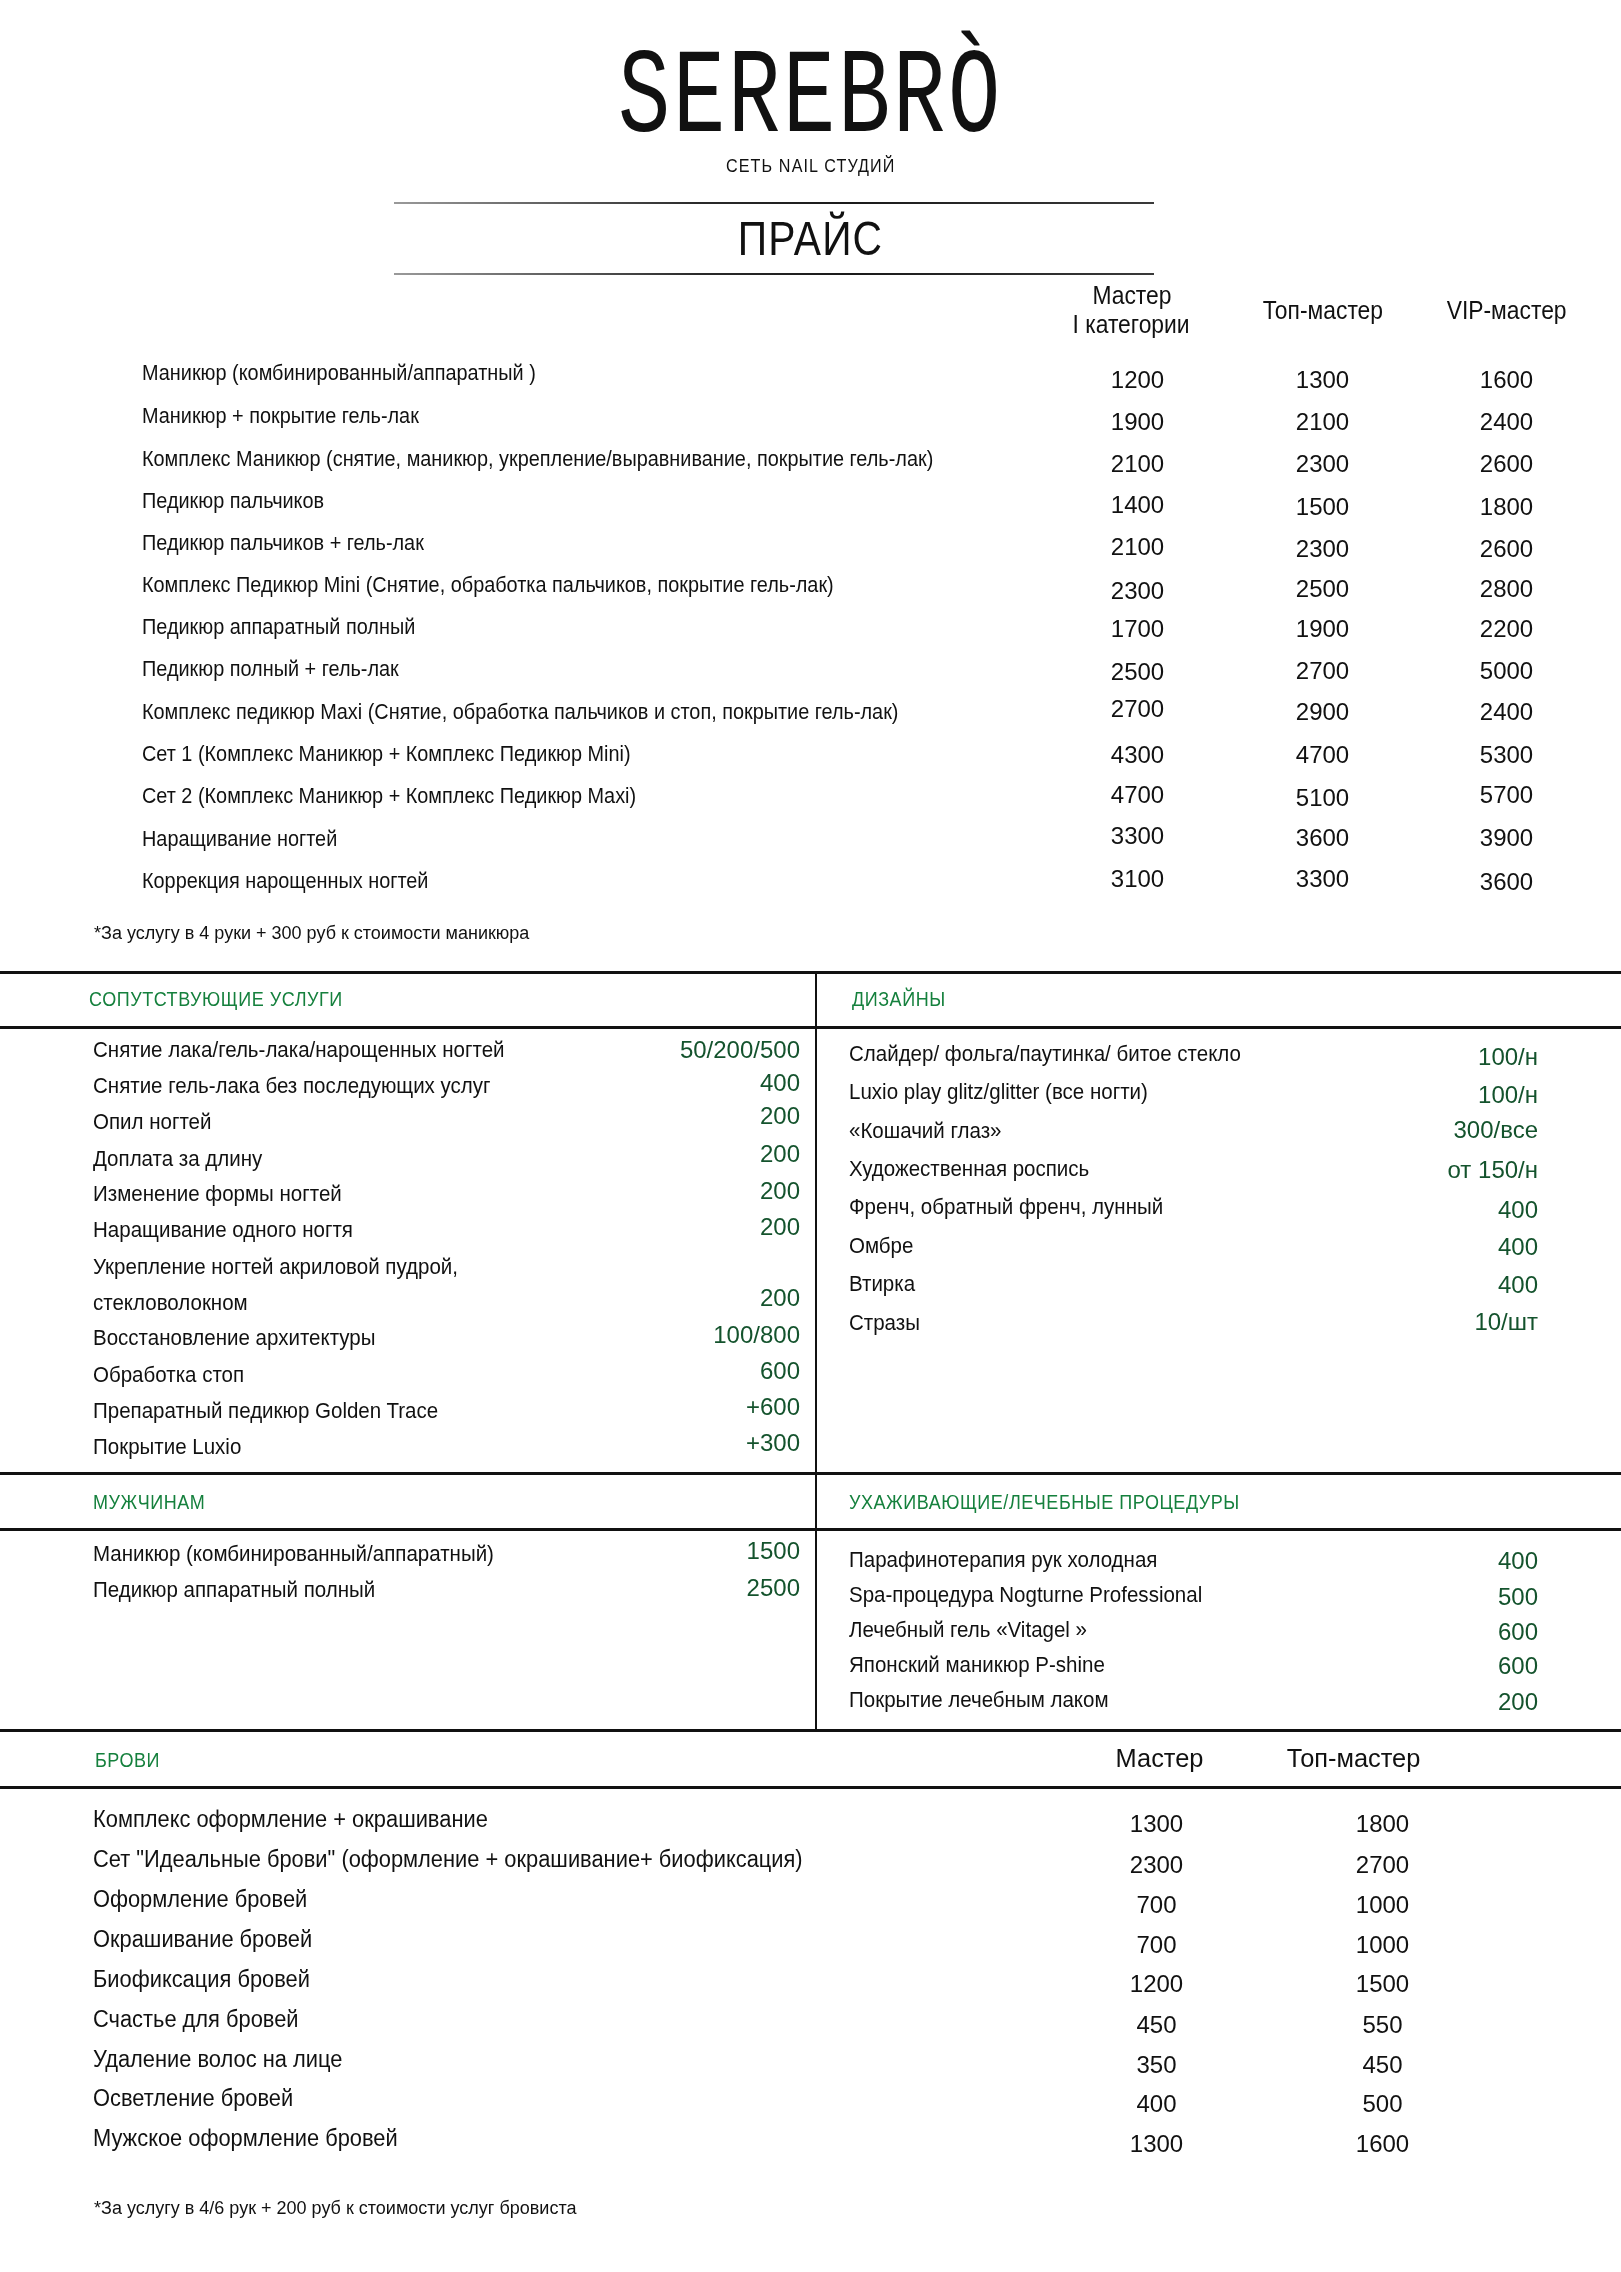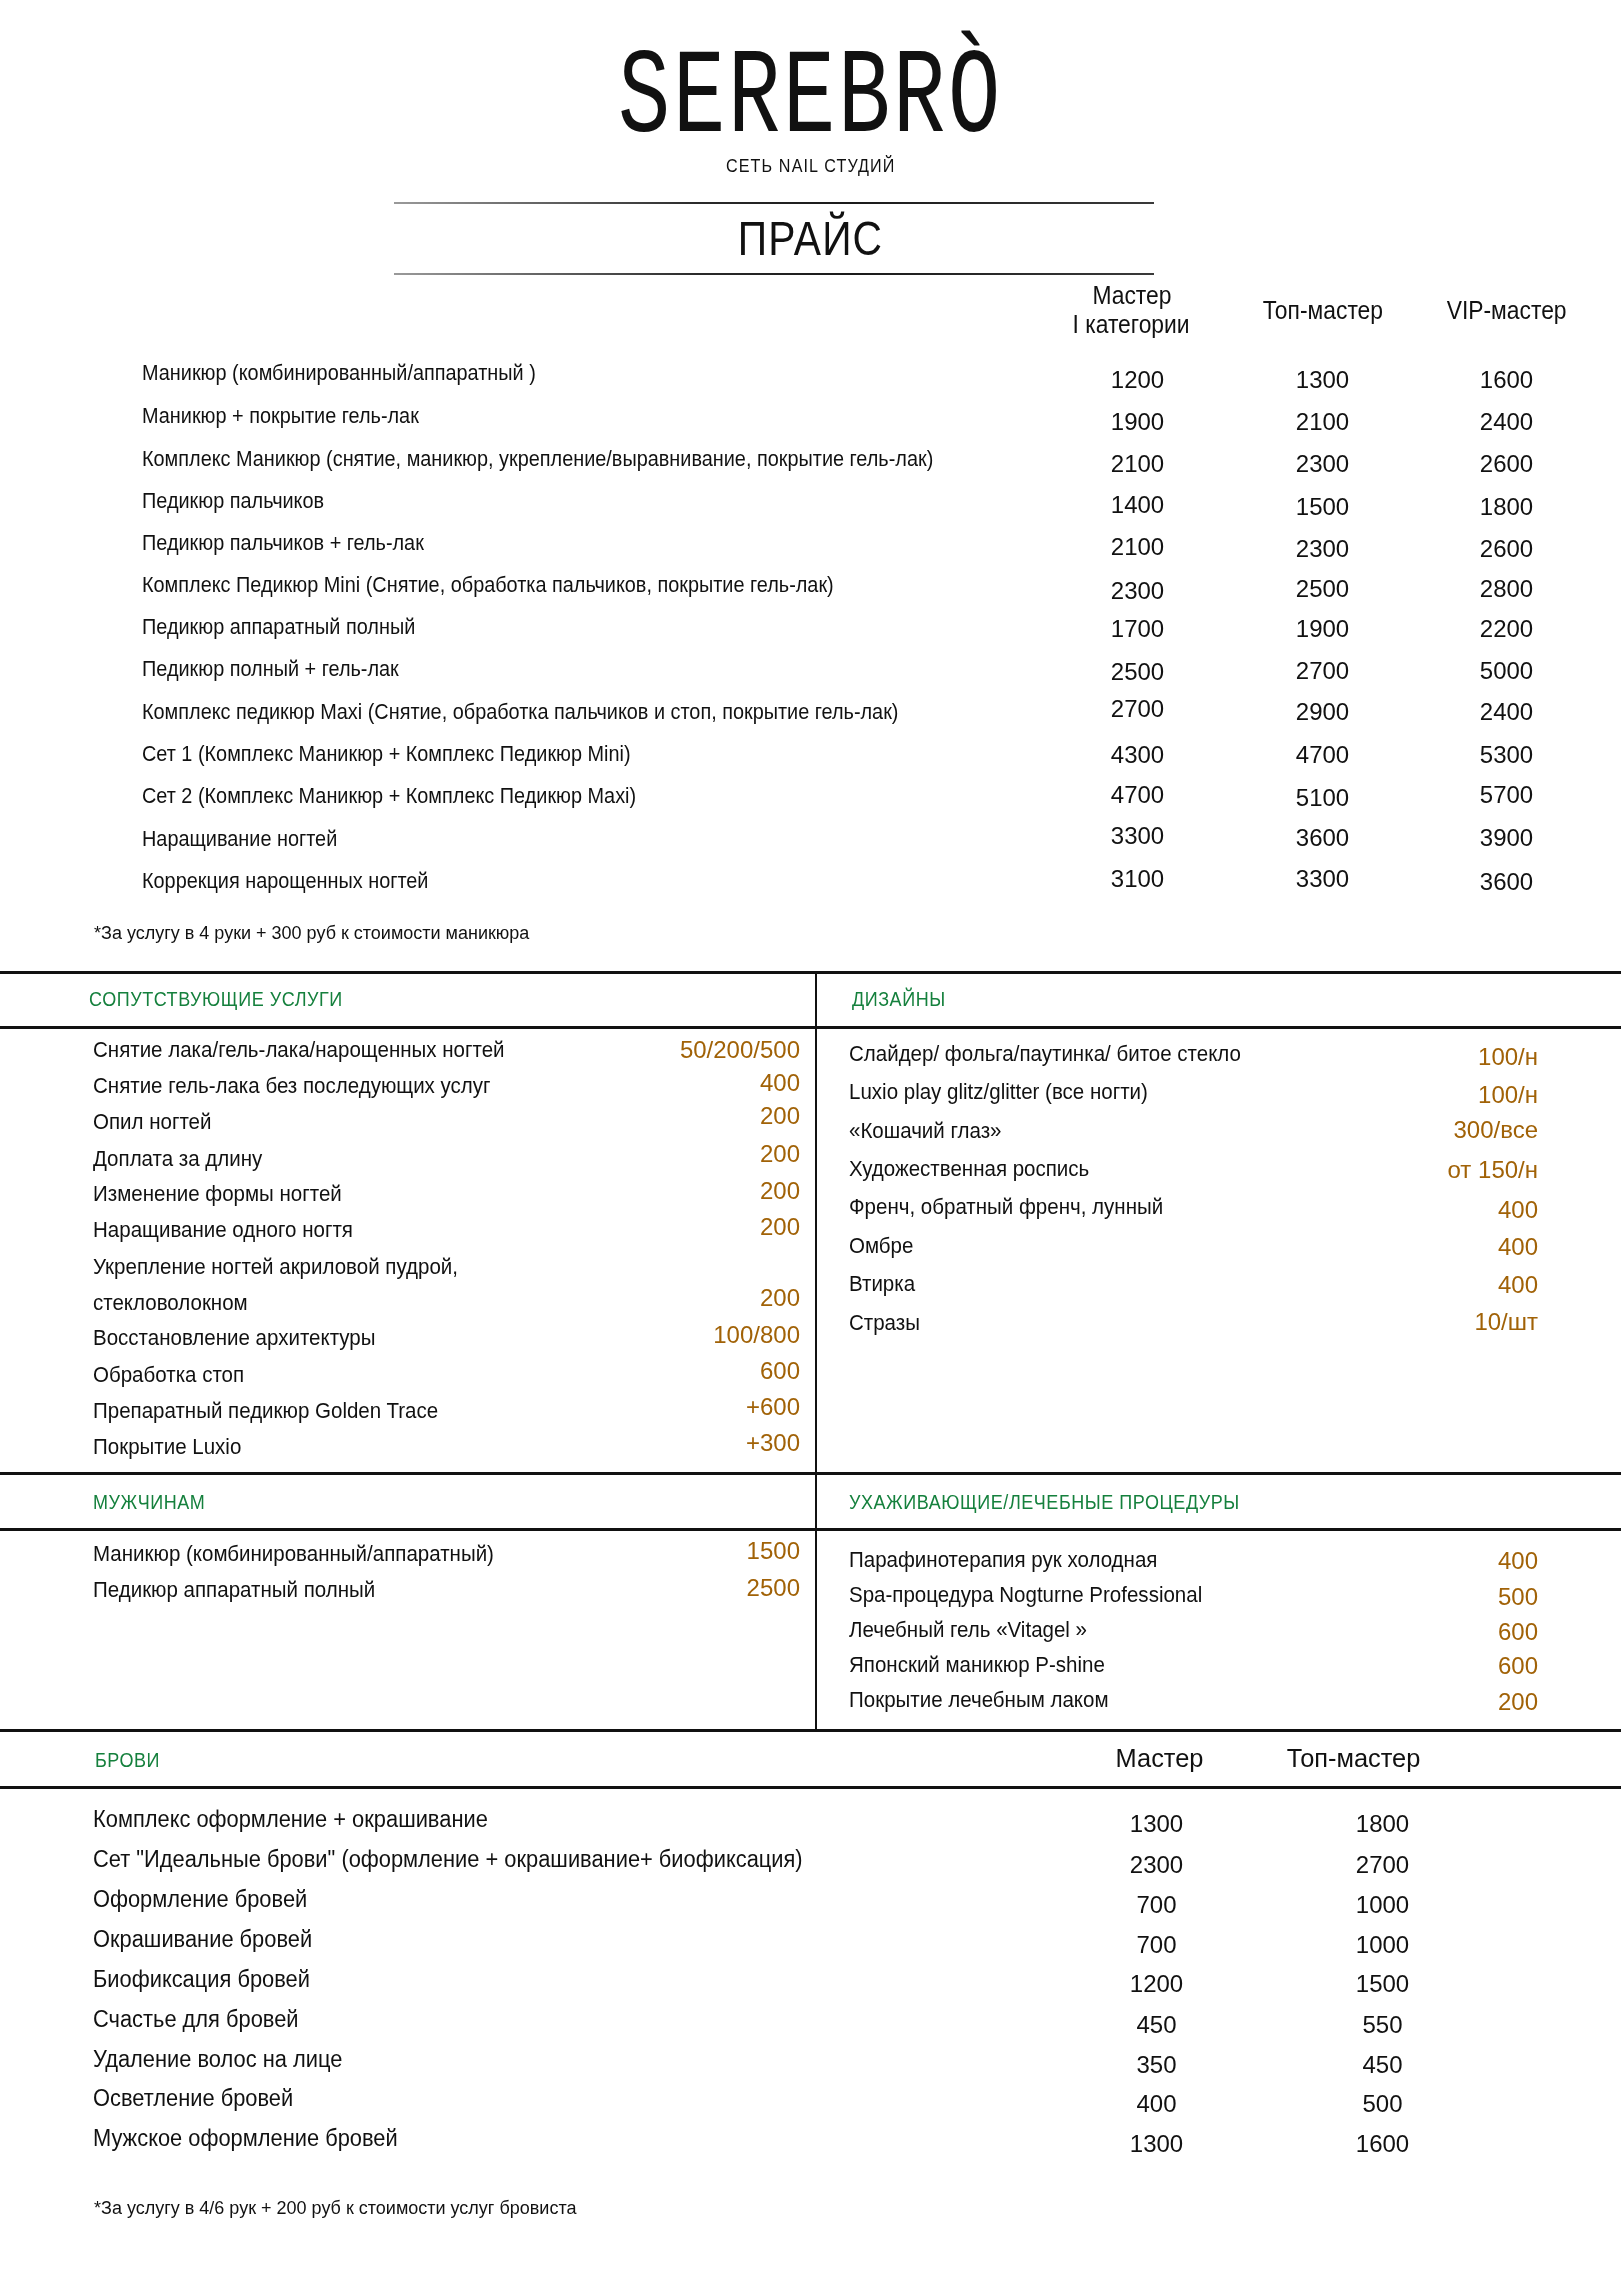--- a/index.html
+++ b/index.html
@@ -55,21 +55,21 @@
     .hline { position: absolute; left: 0; width: 1621px; height: 2.5px; background: #111; }
     .vline { position: absolute; width: 1.9px; background: #111; }
 
     .sechead {
       position: absolute; font-size: 20px; line-height: 32px; color: #15803d; white-space: nowrap; letter-spacing: 0.6px; text-decoration: underline;
     }
     .sechead span { display: inline-block; transform: scaleX(0.9); transform-origin: left center; }
 
     .row-l { position: absolute; font-size: 21.6px; line-height: 25.4px; color: #111; white-space: nowrap; }
     .row-l span { display: inline-block; transform: scaleX(0.95); transform-origin: left center; }
-    .row-r { position: absolute; font-size: 24px; line-height: 28px; color: #a16207; white-space: nowrap; text-align: right; }
+    .row-r { position: absolute; font-size: 24px; line-height: 28px; color: #14532d; white-space: nowrap; text-align: right; }
     .row-c { position: absolute; font-size: 24px; line-height: 28px; color: #111; white-space: nowrap; text-align: center; }
   </style>
 </head>
 <body>
 
 <div class="logo"><span>SEREBRÒ</span></div>
 <div class="subtitle"><span>СЕТЬ NAIL СТУДИЙ</span></div>
 <div class="rule" style="top:202px;"></div>
 <div class="title"><span>ПРАЙС</span></div>
 <div class="rule" style="top:273px;"></div>

